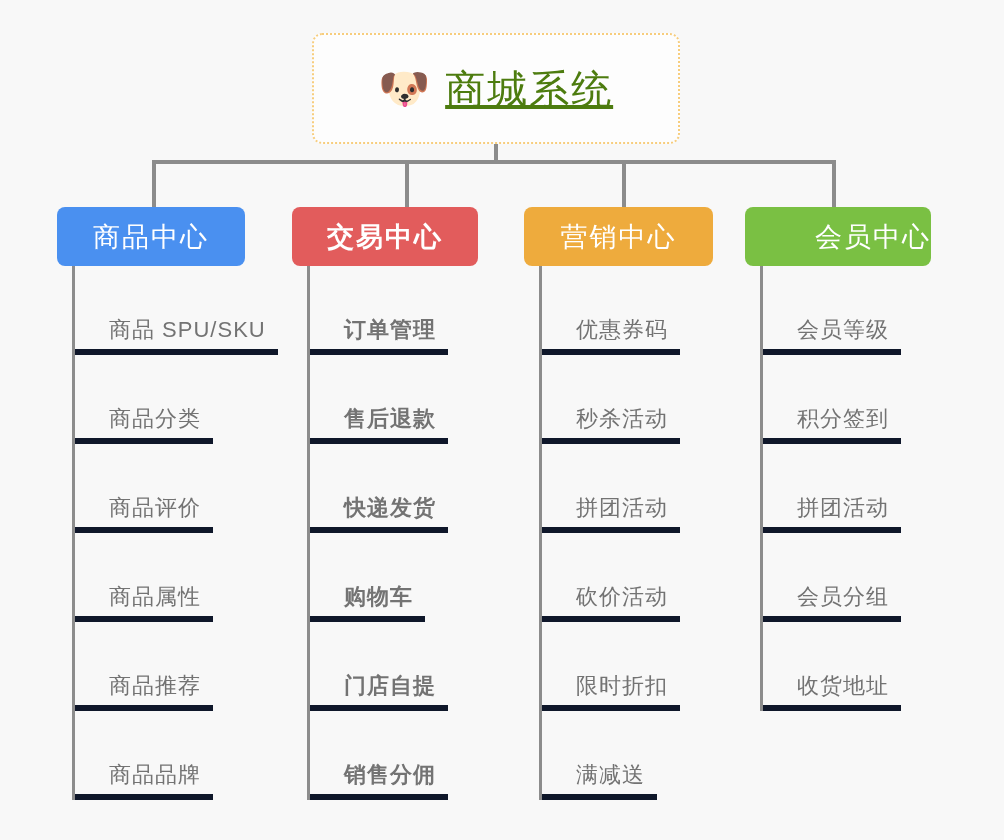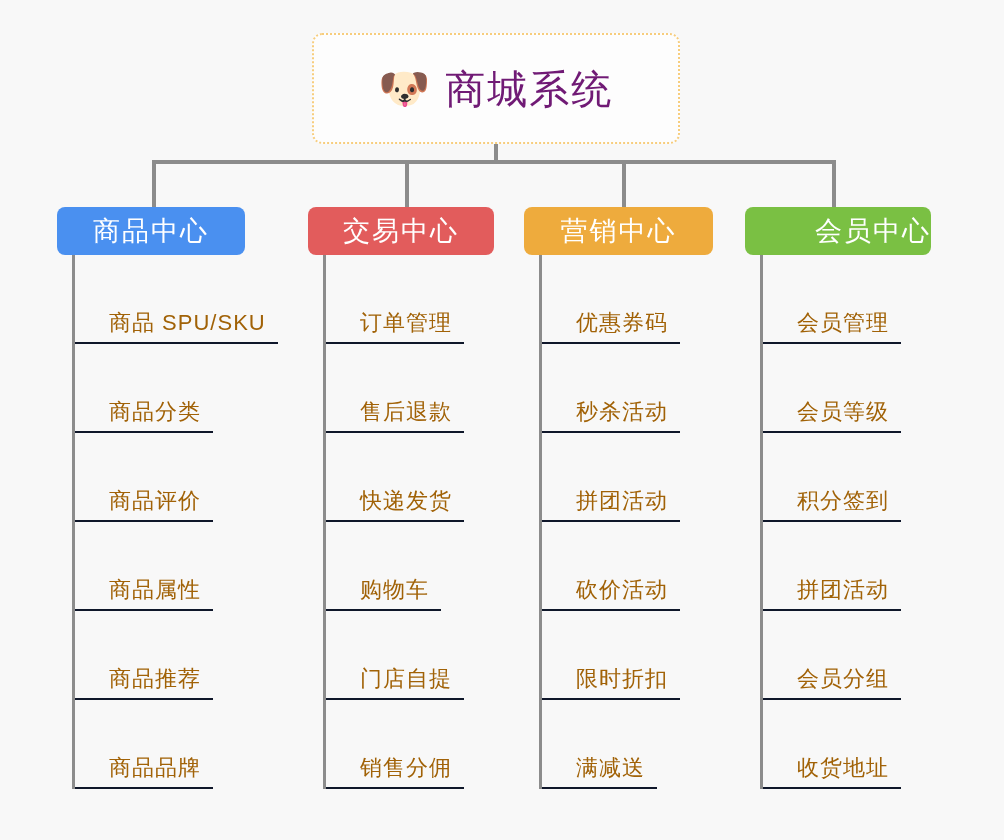--- a/index.html
+++ b/index.html
@@ -76,21 +76,21 @@
   .drop-2 { left: 405px; }
   .drop-3 { left: 622px; }
   .drop-4 { left: 832px; }
 
   
   .branch {
     position: absolute;
     top: 207px;
   }
   .branch-head {
-    height: 48px;
+    height: 59px;
     border-radius: 8px;
     display: flex;
     align-items: center;
     justify-content: center;
     color: #ffffff;
     font-size: 27px;
     letter-spacing: 2px;
     box-sizing: border-box;
   }
   .branch-body {
@@ -101,49 +101,49 @@
   }
   .leaf {
     position: relative;
     height: 89px;
     display: flex;
     align-items: flex-end;
     box-sizing: border-box;
   }
   .leaf-label {
     font-size: 22px;
-    color: #a16207;
+    color: #737373;
     letter-spacing: 1px;
     padding: 0 12px 6px 34px;
-    border-bottom: 2px solid #0f172a;
+    border-bottom: 6px solid #0f172a;
     white-space: nowrap;
     line-height: 1.2;
     min-width: 0;
   }
 
   
   .branch-1 { left: 57px; }
   .branch-1 .branch-head { width: 188px; background: #4a90f0; }
-  .branch-2 { left: 308px; }
+  .branch-2 { left: 292px; font-weight: bold; }
   .branch-2 .branch-head { width: 186px; background: #e25c5c; }
   .branch-3 { left: 524px; }
   .branch-3 .branch-head { width: 189px; background: #eeab3d; }
   .branch-4 { left: 745px; }
   .branch-4 .branch-head { width: 186px; background: #79c council; }
   .branch-4 .branch-head { background: #7cc council; justify-content: flex-end; }
   .branch-4 .branch-head { background: #7ac043; }
 </style>
 </head>
 <body style="background: rgb(248, 248, 248);">
 
 <div id="mindmap">
 
   <div class="root-node" style="border-color: rgb(247, 205, 125); background: rgb(253, 253, 253);">
     <span class="root-icon">🐶</span>
-    <span class="root-title" style="color: #701a75;">商城系统</span>
+    <span class="root-title" style="color: #4d7c0f; text-decoration: underline;">商城系统</span>
   </div>
 
   <div class="trunk-v" style="background: rgb(140, 140, 140);"></div>
   <div class="bus-h" style="background: rgb(140, 140, 140);"></div>
   <div class="drop-v drop-1" style="background: rgb(140, 140, 140);"></div>
   <div class="drop-v drop-2" style="background: rgb(140, 140, 140);"></div>
   <div class="drop-v drop-3" style="background: rgb(140, 140, 140);"></div>
   <div class="drop-v drop-4" style="background: rgb(140, 140, 140);"></div>
 
   <div class="branch branch-1">
@@ -223,23 +223,20 @@
         </div>
     </div>
   </div>
 
   <div class="branch branch-4">
     <div class="branch-head" style="background: rgb(122, 192, 67);">
       <span>会员中心</span>
     </div>
     <div class="branch-body">
       <div class="leaf">
-          <span class="leaf-label">会员管理</span>
-        </div>
-      <div class="leaf">
           <span class="leaf-label">会员等级</span>
         </div>
       <div class="leaf">
           <span class="leaf-label">积分签到</span>
         </div>
       <div class="leaf">
           <span class="leaf-label">拼团活动</span>
         </div>
       <div class="leaf">
           <span class="leaf-label">会员分组</span>

